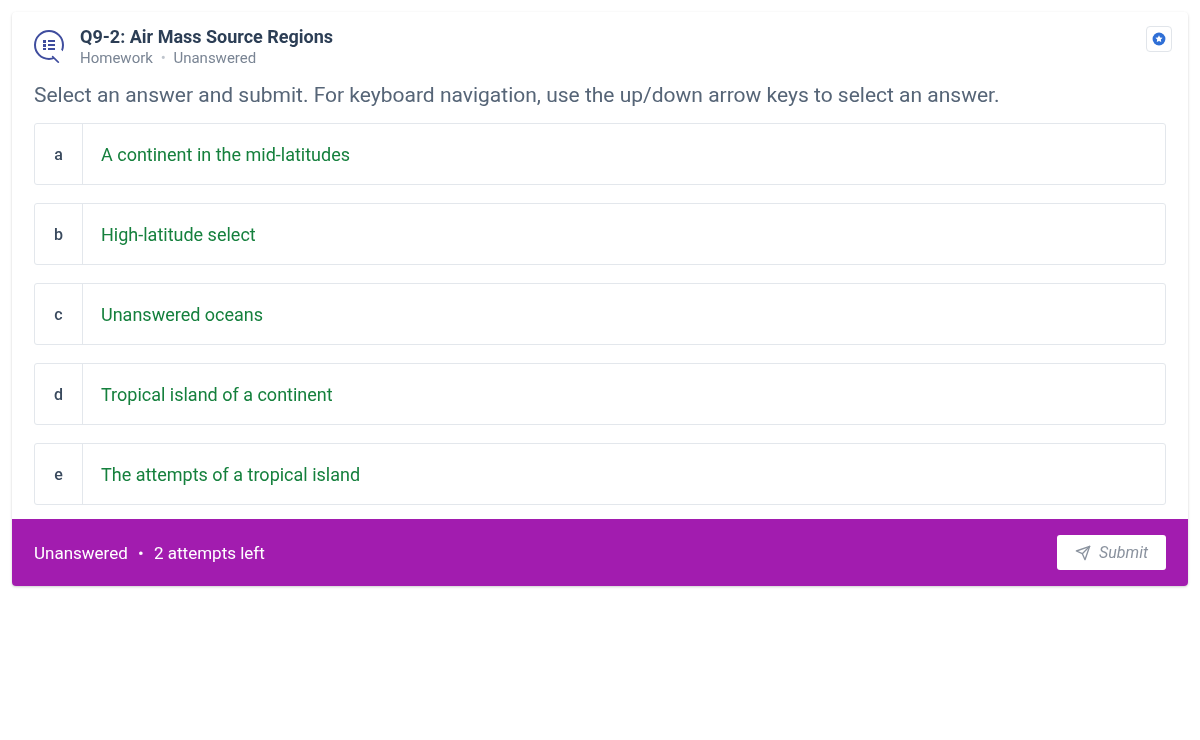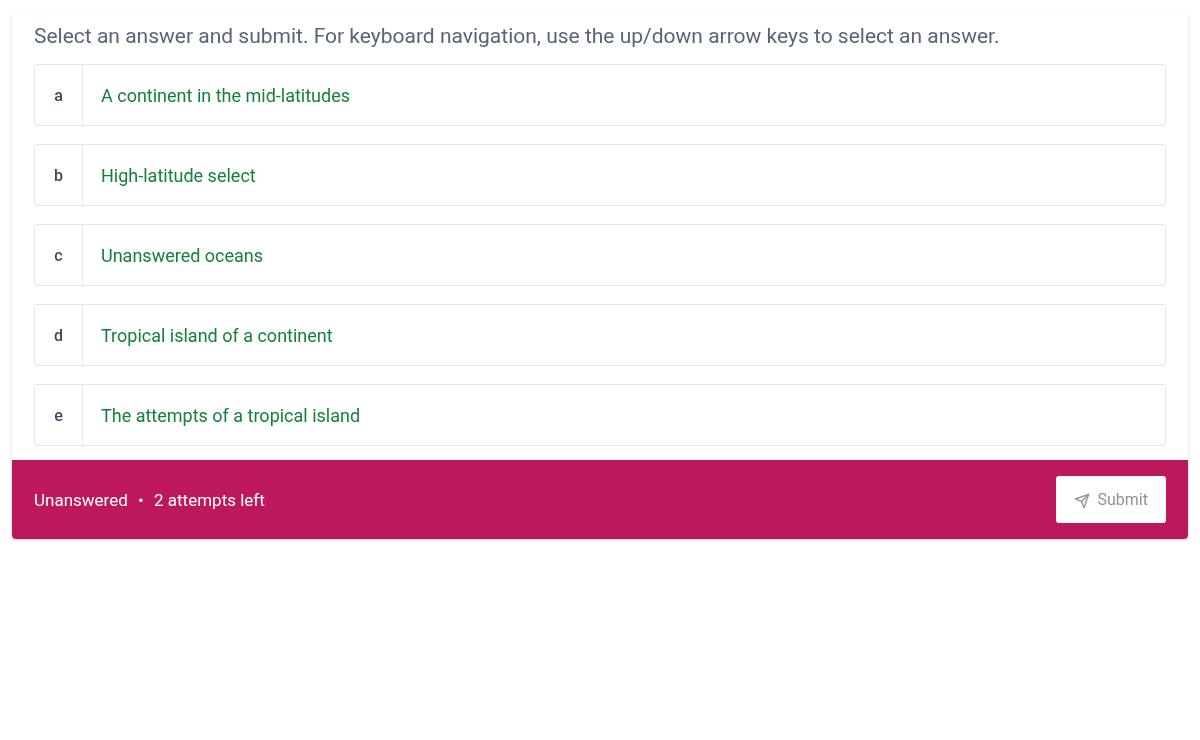--- a/index.html
+++ b/index.html
@@ -119,52 +119,70 @@
   }
   .opt-text {
     flex: 1;
     display: flex;
     align-items: center;
     padding: 0 18px;
     font-size: 18px;
     color: #15803d;
   }
   .footer {
-    background: #be185d;
+    background: #a21caf;
     display: flex;
     align-items: center;
     justify-content: space-between;
     padding: 16px 22px;
     color: #fff;
   }
   .footer-status {
     font-size: 17px;
     font-weight: 400;
   }
   .footer-status .sep { margin: 0 6px; }
   .submit-btn {
     background: #fff;
     color: #8a929e;
     border: none;
     border-radius: 3px;
-    padding: 14px 18px;
+    padding: 8px 18px;
     font-size: 16px;
     display: flex;
-    align-items: flex-end;
+    align-items: center;
     gap: 8px;
     cursor: pointer;
     font-family: inherit;
+    font-style: italic;
   }
   .submit-btn svg { display: block; }
 </style>
 </head>
 <body>
 
 <div class="card">
 
+  <div class="header">
+    <div class="q-icon"></div>
+    <div class="title-block">
+      <div class="title">Q9-2: Air Mass Source Regions</div>
+      <div class="meta">
+        <span>Homework</span>
+        <span class="dot">•</span>
+        <span>Unanswered</span>
+      </div>
+    </div>
+    <div class="star-btn">
+      <svg width="14" height="14" viewBox="0 0 24 24">
+        <circle cx="12" cy="12" r="11" fill="#2f6fd6"></circle>
+        <path d="M12 5.5l1.9 3.9 4.3.6-3.1 3 .7 4.3L12 15.3l-3.8 2 .7-4.3-3.1-3 4.3-.6z" fill="#fff"></path>
+      </svg>
+    </div>
+  </div>
 
   <div class="body">
     <div class="instr">Select an answer and submit. For keyboard navigation, use the up/down arrow keys to select an answer.</div>
 
     <div class="option">
       <div class="opt-letter">a</div>
       <div class="opt-text">A continent in the mid-latitudes</div>
     </div>
     <div class="option">
       <div class="opt-letter">b</div>

